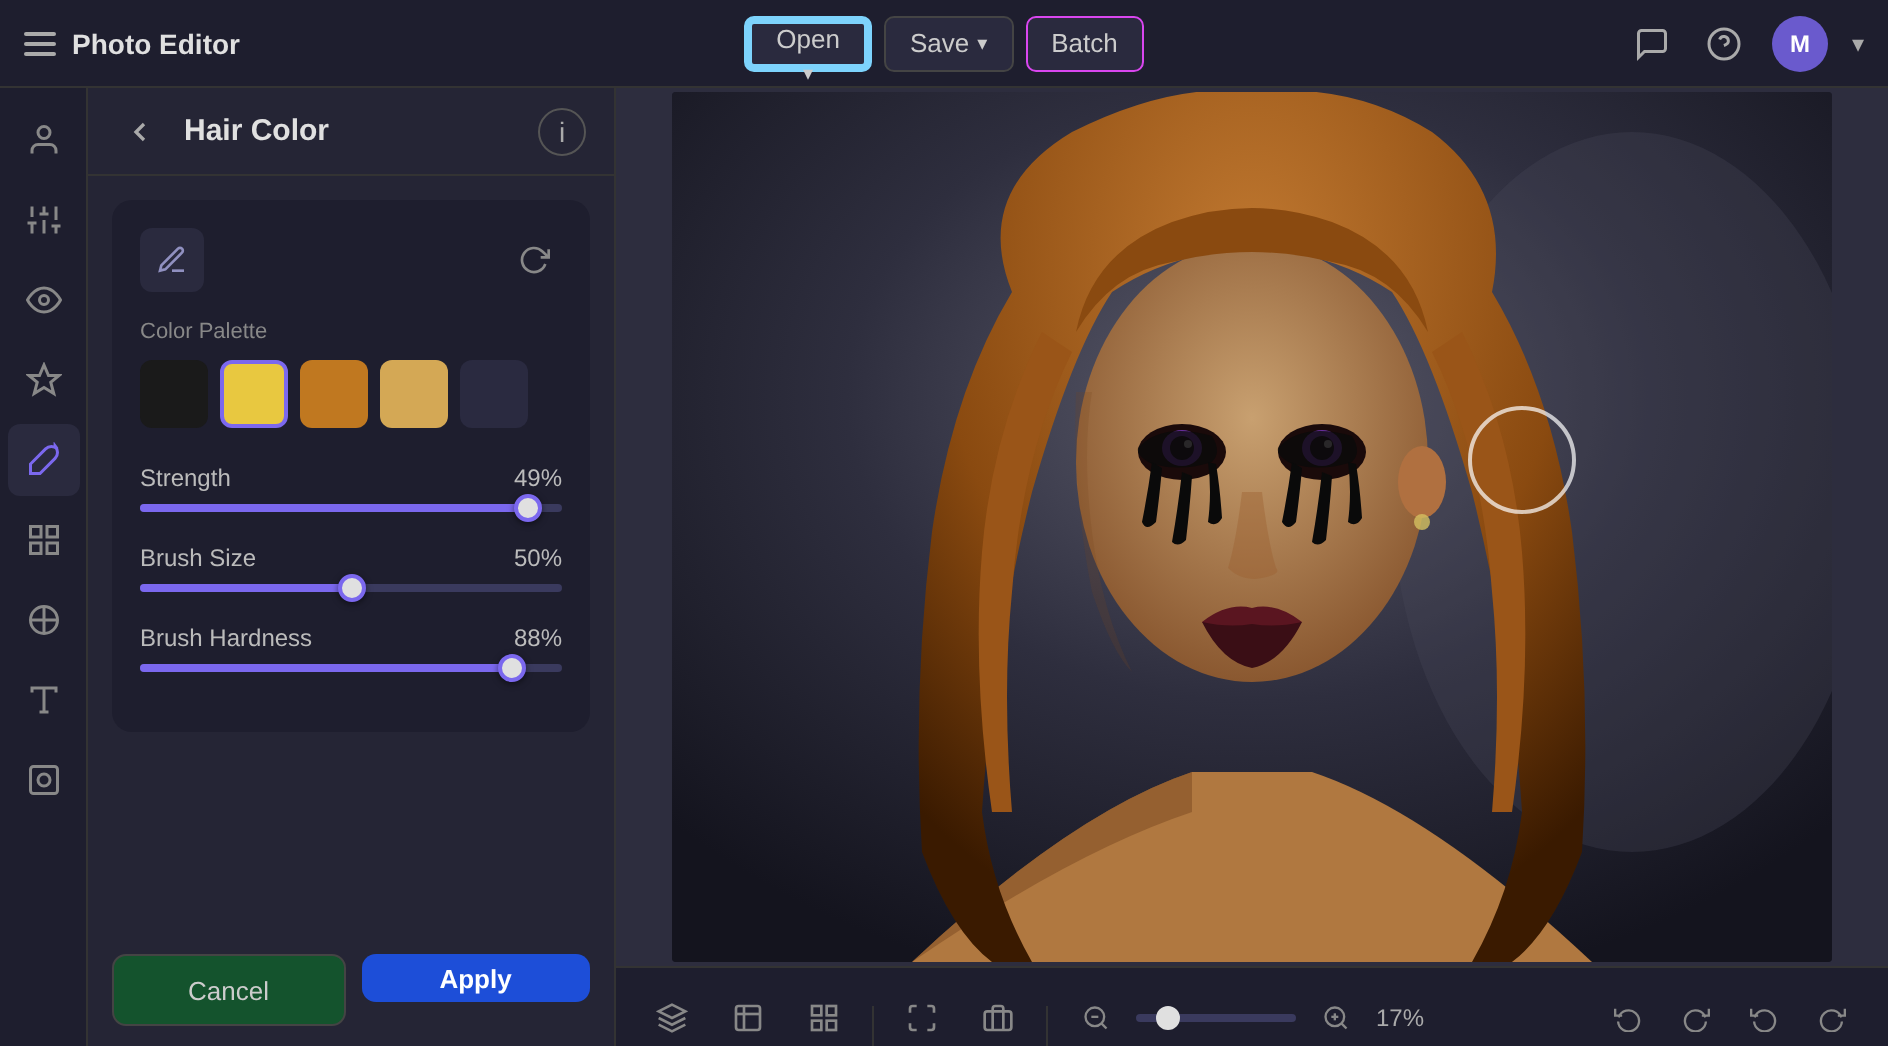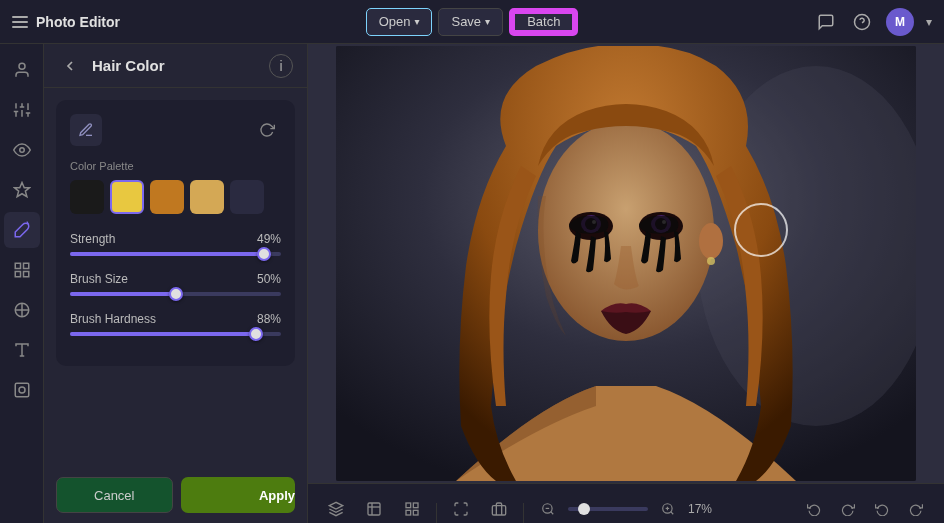--- a/index.html
+++ b/index.html
@@ -61,31 +61,32 @@
       cursor: pointer;
       font-size: 13px;
       display: flex;
       align-items: center;
       gap: 4px;
       padding: 0 12px;
     }
     .btn-open {
       background: #2a2a3e;
       color: #ccc;
-      border: 1px solid #7dd3fc;
+      border: 4px solid #7dd3fc;
+      flex-direction: column;
     }
     .btn-save {
       background: #2a2a3e;
       color: #ccc;
       border: 1px solid #444;
     }
     .btn-batch {
       background: #2a2a3e;
       color: #ccc;
-      border: 6px solid #d946ef;
+      border: 1px solid #d946ef;
     }
     .header-right {
       display: flex;
       align-items: center;
       gap: 12px;
       flex: 1;
       justify-content: flex-end;
     }
     .header-icon {
       width: 24px;
@@ -309,29 +310,28 @@
       height: 36px;
       background: #14532d;
       border: 1px solid #444;
       border-radius: 7px;
       color: #ccc;
       font-size: 13px;
       cursor: pointer;
     }
     .btn-apply {
       flex: 1;
-      height: 36px;
-      background: #4d7c0f;
+      height: 24px;
+      background: #1d4ed8;
       border: none;
       border-radius: 7px;
       color: white;
       font-size: 13px;
       font-weight: 600;
       cursor: pointer;
-      text-align: right;
     }
 
     
     .canvas-area {
       flex: 1;
       display: flex;
       flex-direction: column;
       background: #2d2d3e;
       position: relative;
     }

